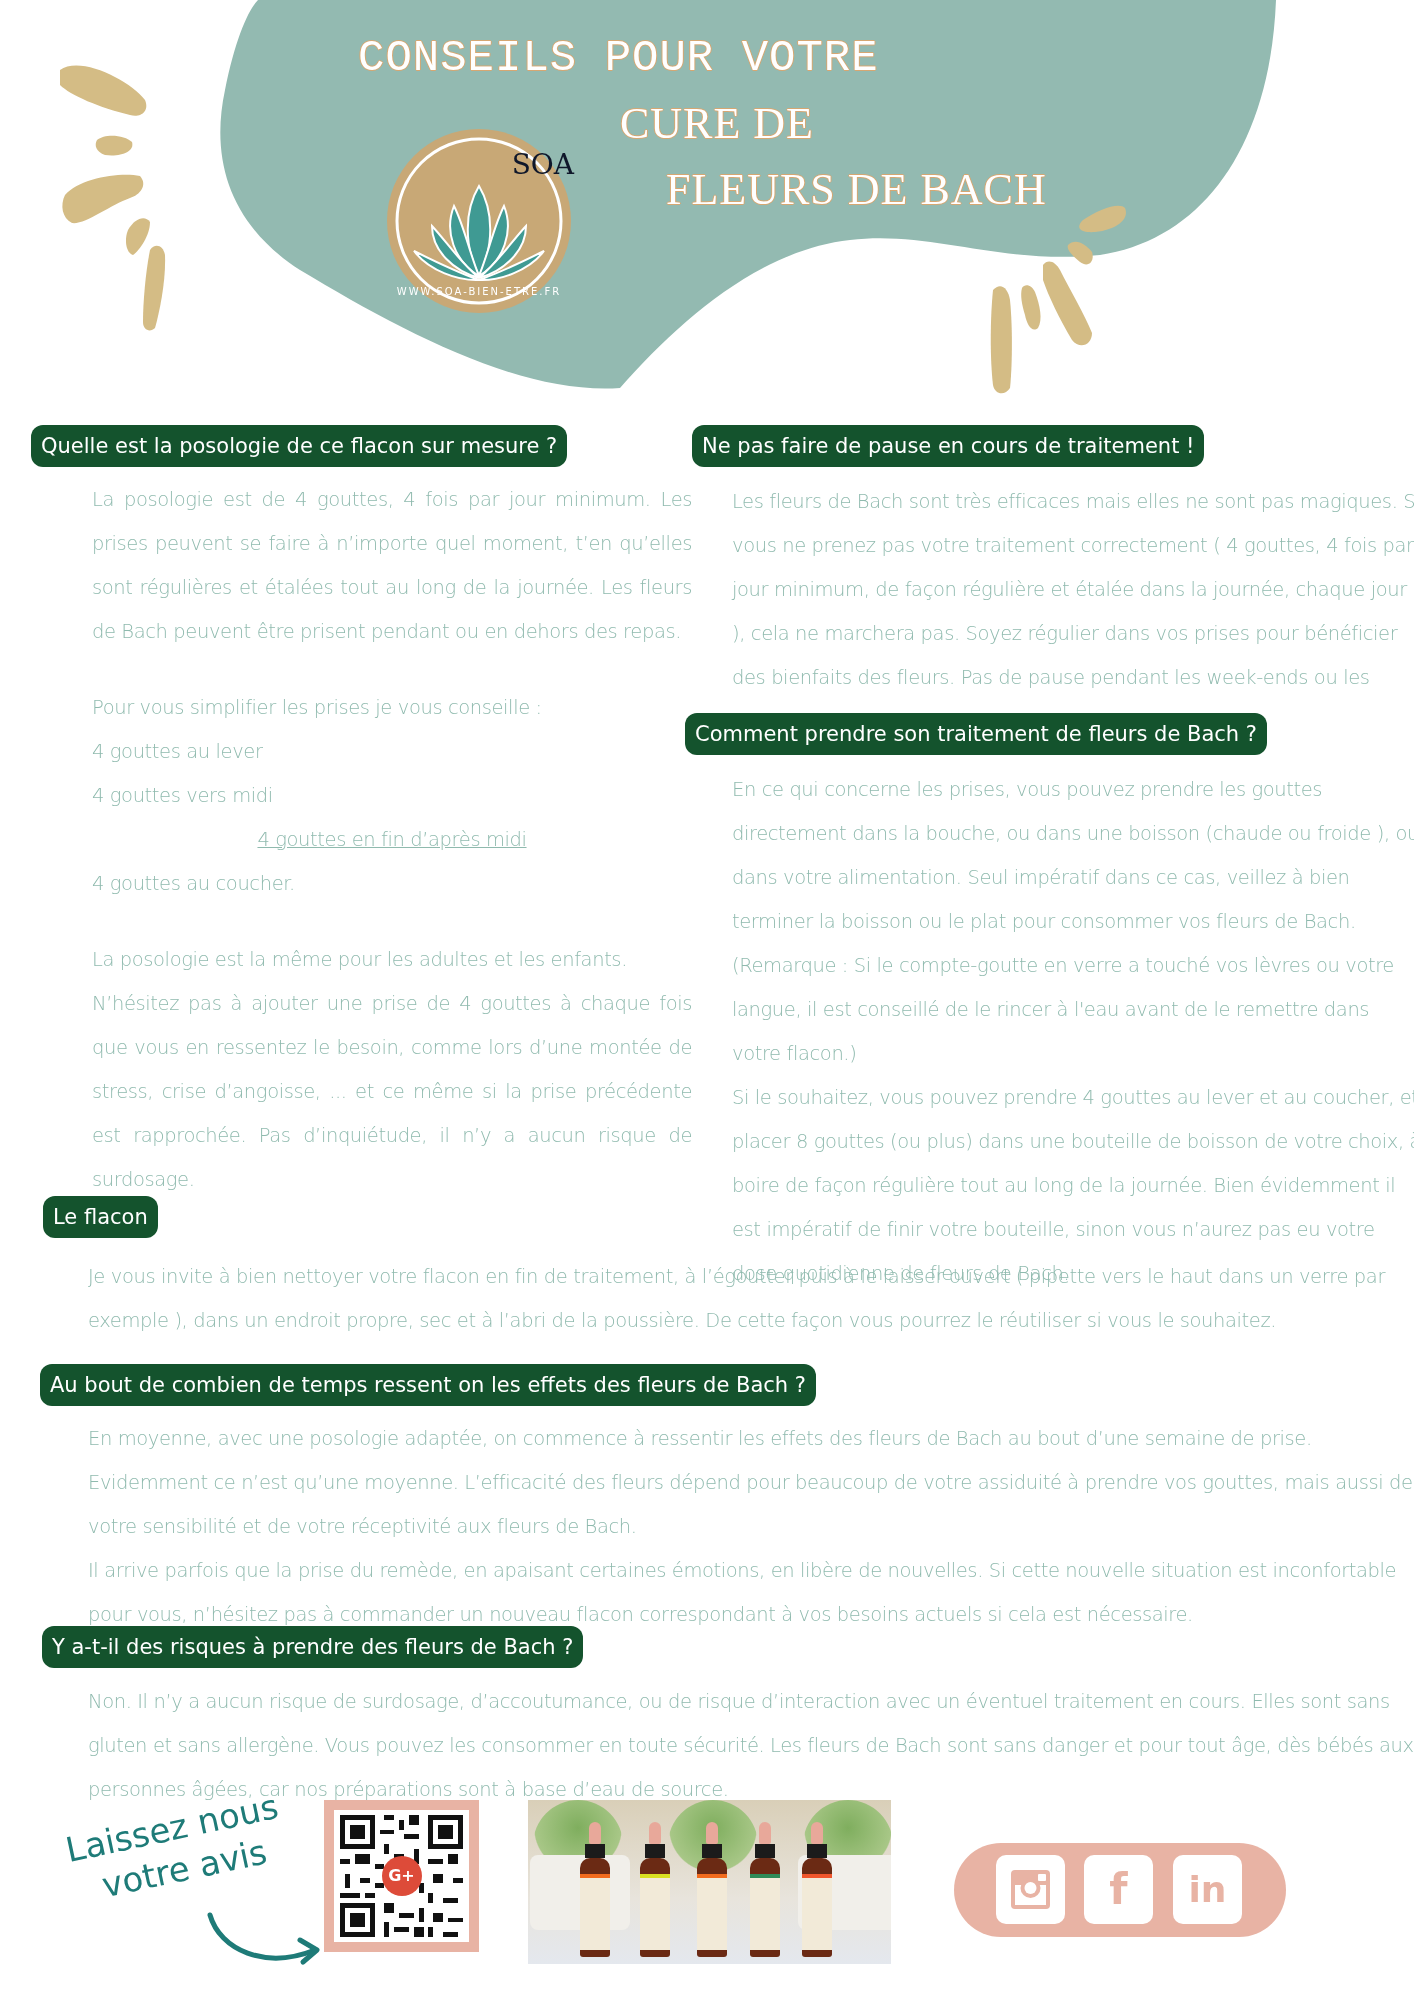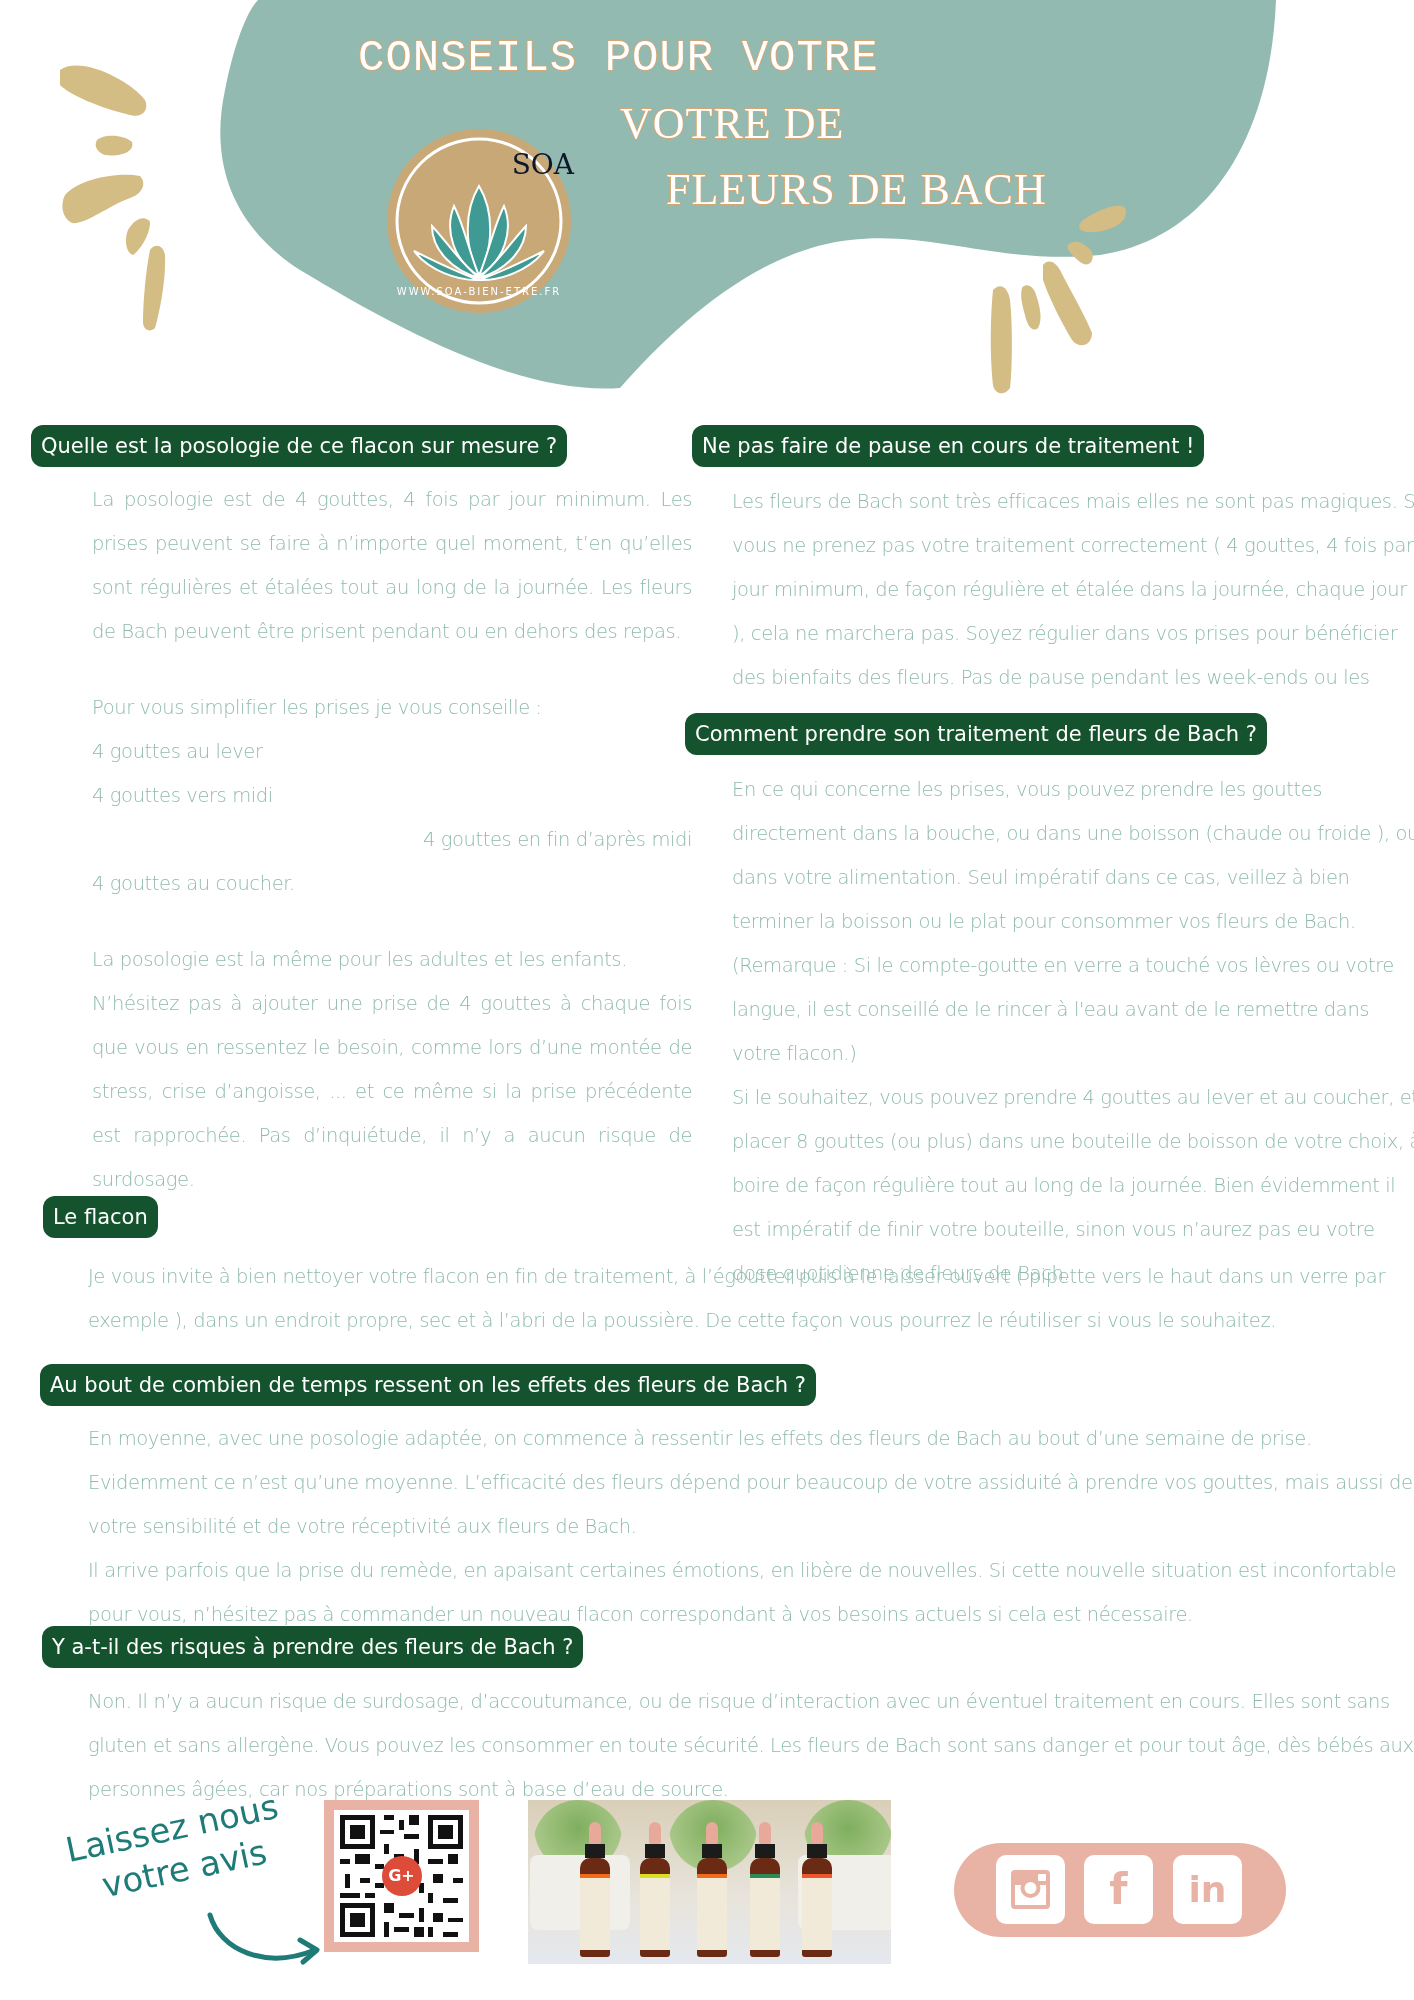--- a/index.html
+++ b/index.html
@@ -68,21 +68,21 @@
   <g fill="#d4bc85">
     <path d="M1083 220 C1100 208 1120 202 1125 208 C1130 220 1115 230 1095 232 C1080 233 1075 228 1083 220 Z"></path>
     <path d="M1068 245 C1075 238 1085 243 1092 252 C1095 262 1088 268 1080 262 C1073 256 1066 250 1068 245 Z"></path>
     <path d="M1043 265 C1048 258 1056 262 1060 270 C1070 290 1085 315 1092 333 C1092 345 1080 350 1072 340 C1060 320 1048 295 1043 280 Z"></path>
     <path d="M1022 288 C1025 283 1032 285 1035 292 C1040 305 1043 320 1038 328 C1032 333 1027 325 1025 315 C1022 305 1020 295 1022 288 Z"></path>
     <path d="M993 290 C1000 282 1008 287 1010 300 C1013 330 1012 370 1010 388 C1005 396 995 395 993 385 C990 360 990 320 993 290 Z"></path>
   </g>
 </svg>
 
 <div class="title t1">CONSEILS POUR VOTRE</div>
-<div class="title t2">VOTRE DE</div>
+<div class="title t2">CURE DE</div>
 <div class="title t3">FLEURS DE BACH</div>
 
 <div class="logo">
   <svg width="190" height="190" viewBox="0 0 190 190">
     <circle cx="95" cy="95" r="92" fill="#c8a876"></circle>
     <circle cx="95" cy="95" r="82" fill="none" stroke="#ffffff" stroke-width="3"></circle>
     <g fill="#3f9a93" stroke="#ffffff" stroke-width="2">
       <path d="M95 60 C80 85 80 120 95 150 C110 120 110 85 95 60 Z"></path>
       <path d="M70 80 C60 105 70 135 95 150 C85 125 80 100 70 80 Z"></path>
       <path d="M120 80 C130 105 120 135 95 150 C105 125 110 100 120 80 Z"></path>
@@ -96,21 +96,21 @@
   <div style="position:absolute;left:-14px;right:-14px;top:160px;text-align:center;color:#fff;font-family:'DejaVu Sans',sans-serif;font-size:10px;letter-spacing:2px;transform:rotate(0deg);">WWW.SOA-BIEN-ETRE.FR</div>
 </div>
 
 <div class="hdr" style="left:31px;top:425px;">Quelle est la posologie de ce flacon sur mesure ?</div>
 <div class="body-text justify" style="left:52px;top:478px;width:600px;">
   <p>La posologie est de 4 gouttes, 4 fois par jour minimum. Les prises peuvent se faire à n’importe quel moment, t’en qu’elles sont régulières et étalées tout au long de la journée. Les fleurs de Bach peuvent être prisent pendant ou en dehors des repas.</p>
   <div class="gap"></div>
   <p style="text-align:left;">Pour vous simplifier les prises je vous conseille :</p>
   <p style="text-align:left;">4 gouttes au lever</p>
   <p style="text-align:left;">4 gouttes vers midi</p>
-  <p style="text-align:right;">4 gouttes en fin d’après midi</p>
+  <p style="text-align:center;text-decoration:underline;">4 gouttes en fin d’après midi</p>
   <p style="text-align:left;">4 gouttes au coucher.</p>
   <div class="gap"></div>
   <p>La posologie est la même pour les adultes et les enfants.</p>
   <p>N’hésitez pas à ajouter une prise de 4 gouttes à chaque fois que vous en ressentez le besoin, comme lors d’une montée de stress, crise d’angoisse, ... et ce même si la prise précédente est rapprochée. Pas d’inquiétude, il n’y a aucun risque de surdosage.</p>
 </div>
 
 <div class="hdr" style="left:692px;top:425px;">Ne pas faire de pause en cours de traitement !</div>
 <div class="body-text" style="left:692px;top:480px;width:690px;">Les fleurs de Bach sont très efficaces mais elles ne sont pas magiques. Si vous ne prenez pas votre traitement correctement ( 4 gouttes, 4 fois par jour minimum, de façon régulière et étalée dans la journée, chaque jour ), cela ne marchera pas. Soyez régulier dans vos prises pour bénéficier des bienfaits des fleurs. Pas de pause pendant les week-ends ou les vacances.</div>
 
 <div class="hdr" style="left:685px;top:713px;">Comment prendre son traitement de fleurs de Bach ?</div>

